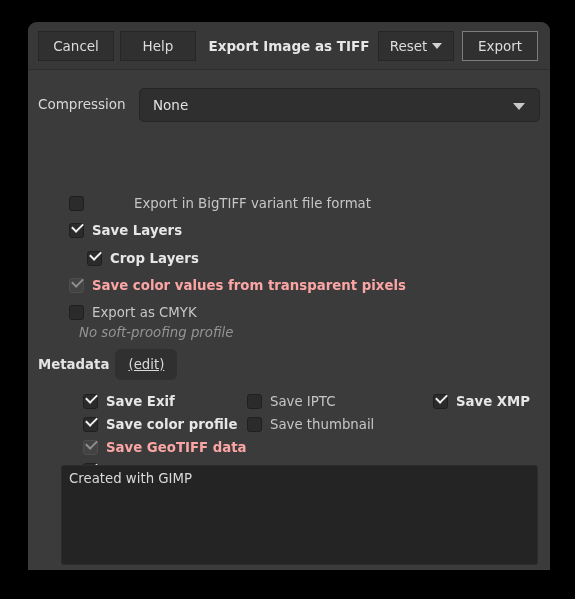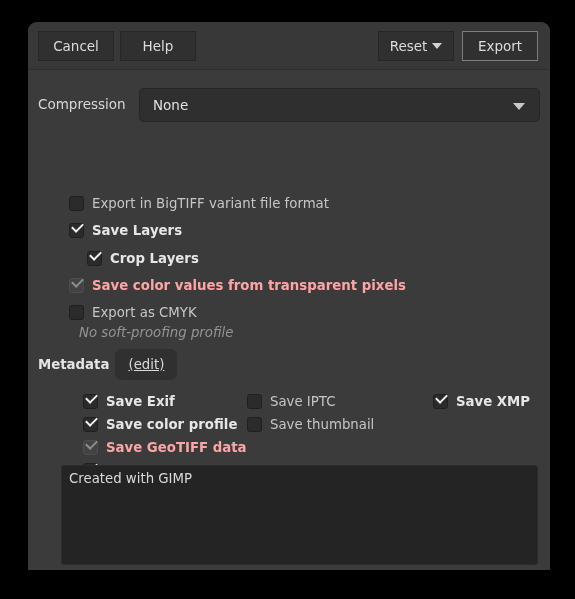--- a/index.html
+++ b/index.html
@@ -243,41 +243,42 @@
   }
 </style>
 </head>
 <body>
 
 <div id="dialog">
 
   <div id="headerbar">
     <div id="btn-cancel" class="hdr-btn">Cancel</div>
     <div id="btn-help" class="hdr-btn">Help</div>
+    <div id="hdr-title">Export Image as TIFF</div>
     <div id="btn-export" class="hdr-btn">Export</div>
     <div id="btn-reset" class="hdr-btn">
       <span class="reset-inner">
         <span>Reset</span>
         <span class="caret-down"></span>
       </span>
     </div>
   </div>
 
   <div id="body">
 
     <div id="compression-row">
       <div id="compression-label">Compression</div>
       <div id="compression-combo">
         <span id="compression-value">None</span>
         <span id="combo-arrow"></span>
       </div>
     </div>
 
     <div id="options-host">
-        <div class="chk-row" style="left: 41px; top: 122px;">
+        <div class="chk-row" style="left: 41px; top: 122px; gap: 42px;">
           <span class="cbox"></span>
           <span class="chk-label unchecked">Export in BigTIFF variant file format</span>
         </div>
         <div class="chk-row" style="left: 41px; top: 149px;">
           <span class="cbox">
             <span class="tick"></span>
           </span>
           <span class="chk-label">Save Layers</span>
         </div>
         <div class="chk-row" style="left: 59px; top: 177px;">

